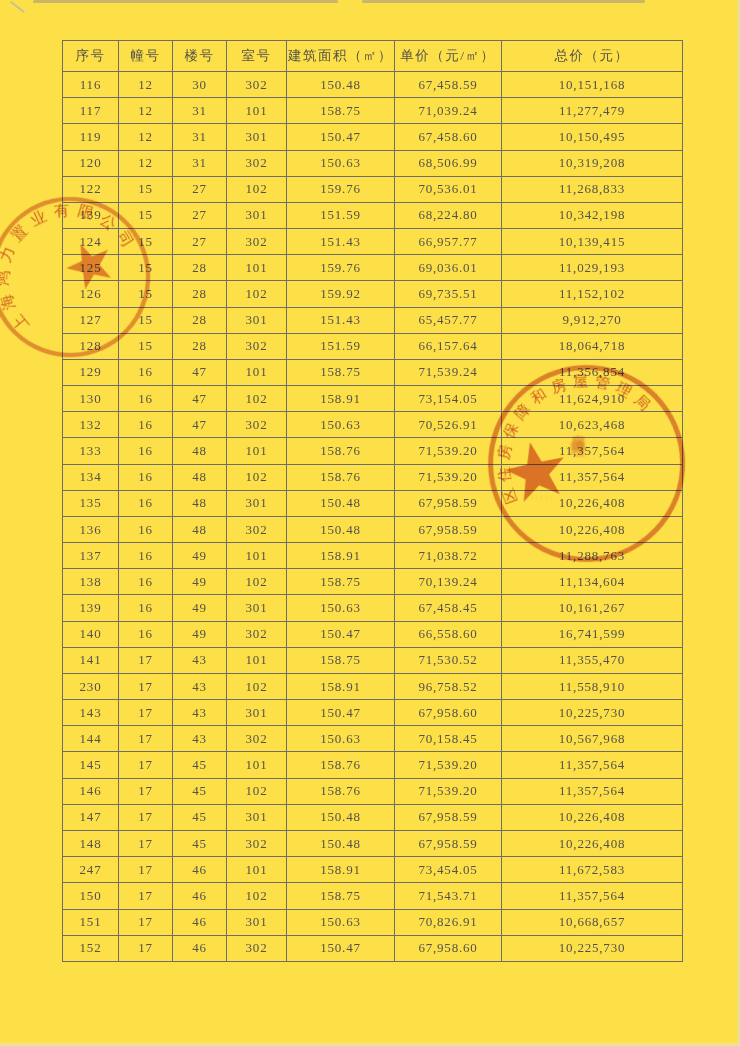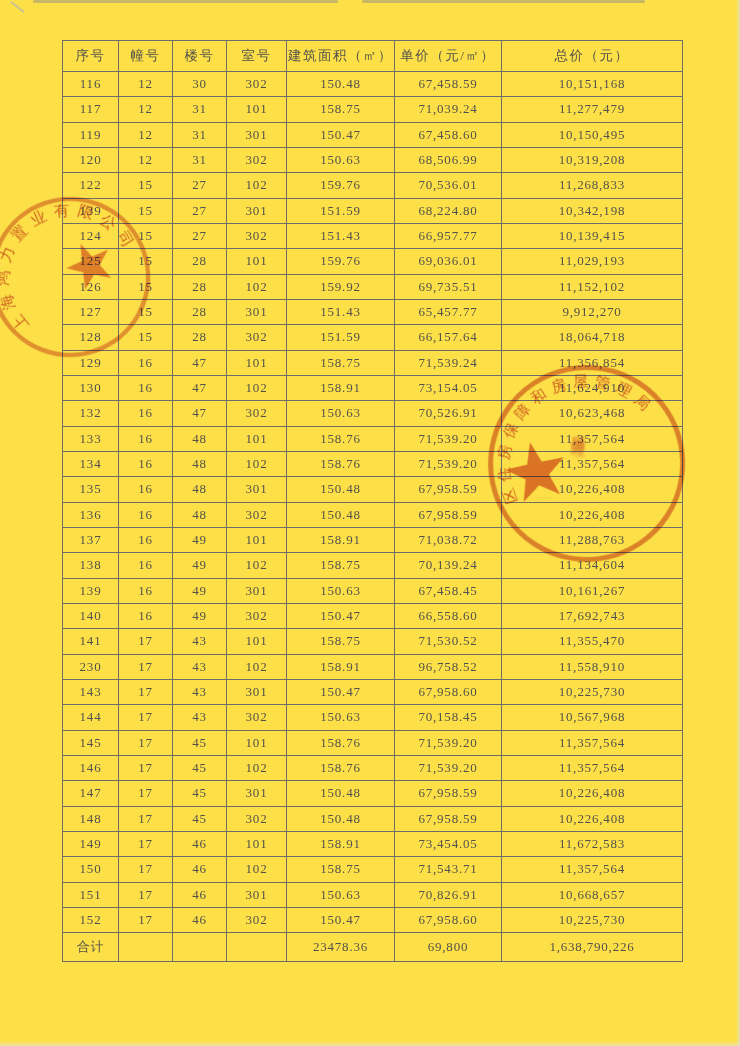--- a/index.html
+++ b/index.html
@@ -267,21 +267,21 @@
           <td>67,458.45</td>
           <td>10,161,267</td>
         </tr>
         <tr>
           <td>140</td>
           <td>16</td>
           <td>49</td>
           <td>302</td>
           <td>150.47</td>
           <td>66,558.60</td>
-          <td>17,692,743</td>
+          <td>16,741,599</td>
         </tr>
         <tr>
           <td>141</td>
           <td>17</td>
           <td>43</td>
           <td>101</td>
           <td>158.75</td>
           <td>71,530.52</td>
           <td>11,355,470</td>
         </tr>
@@ -342,21 +342,21 @@
         <tr>
           <td>148</td>
           <td>17</td>
           <td>45</td>
           <td>302</td>
           <td>150.48</td>
           <td>67,958.59</td>
           <td>10,226,408</td>
         </tr>
         <tr>
-          <td>149</td>
+          <td>247</td>
           <td>17</td>
           <td>46</td>
           <td>101</td>
           <td>158.91</td>
           <td>73,454.05</td>
           <td>11,672,583</td>
         </tr>
         <tr>
           <td>150</td>
           <td>17</td>
@@ -376,29 +376,20 @@
           <td>10,668,657</td>
         </tr>
         <tr>
           <td>152</td>
           <td>17</td>
           <td>46</td>
           <td>302</td>
           <td>150.47</td>
           <td>67,958.60</td>
           <td>10,225,730</td>
-        </tr>
-        <tr>
-          <td>合计</td>
-          <td></td>
-          <td></td>
-          <td></td>
-          <td>23478.36</td>
-          <td>69,800</td>
-          <td>1,638,790,226</td>
         </tr>
       </tbody>
   </table>
 
   <svg id="stamp-left" class="stamp" width="210" height="210" viewBox="0 0 210 210">
     <defs>
       <path id="arcL" d="M 51,136 A 62,62 0 1 1 159,136" fill="none"></path>
     </defs>
     <circle cx="105" cy="105" r="78" fill="none" stroke="#c4473f" stroke-width="4.5" opacity="0.5"></circle>
     <text font-size="15.5" fill="#c4473f" opacity="0.78" letter-spacing="7" style="font-family:'Liberation Serif',serif;">

